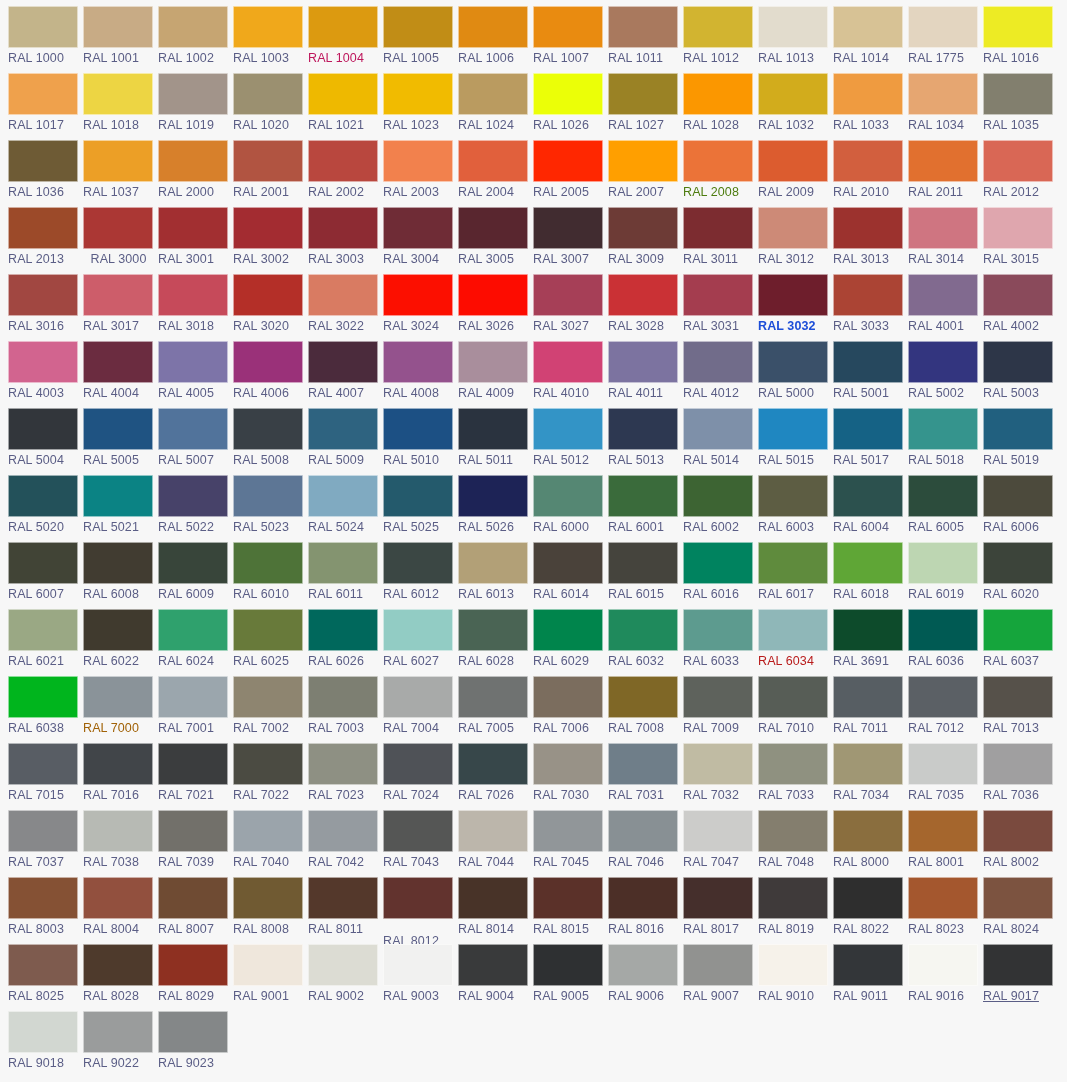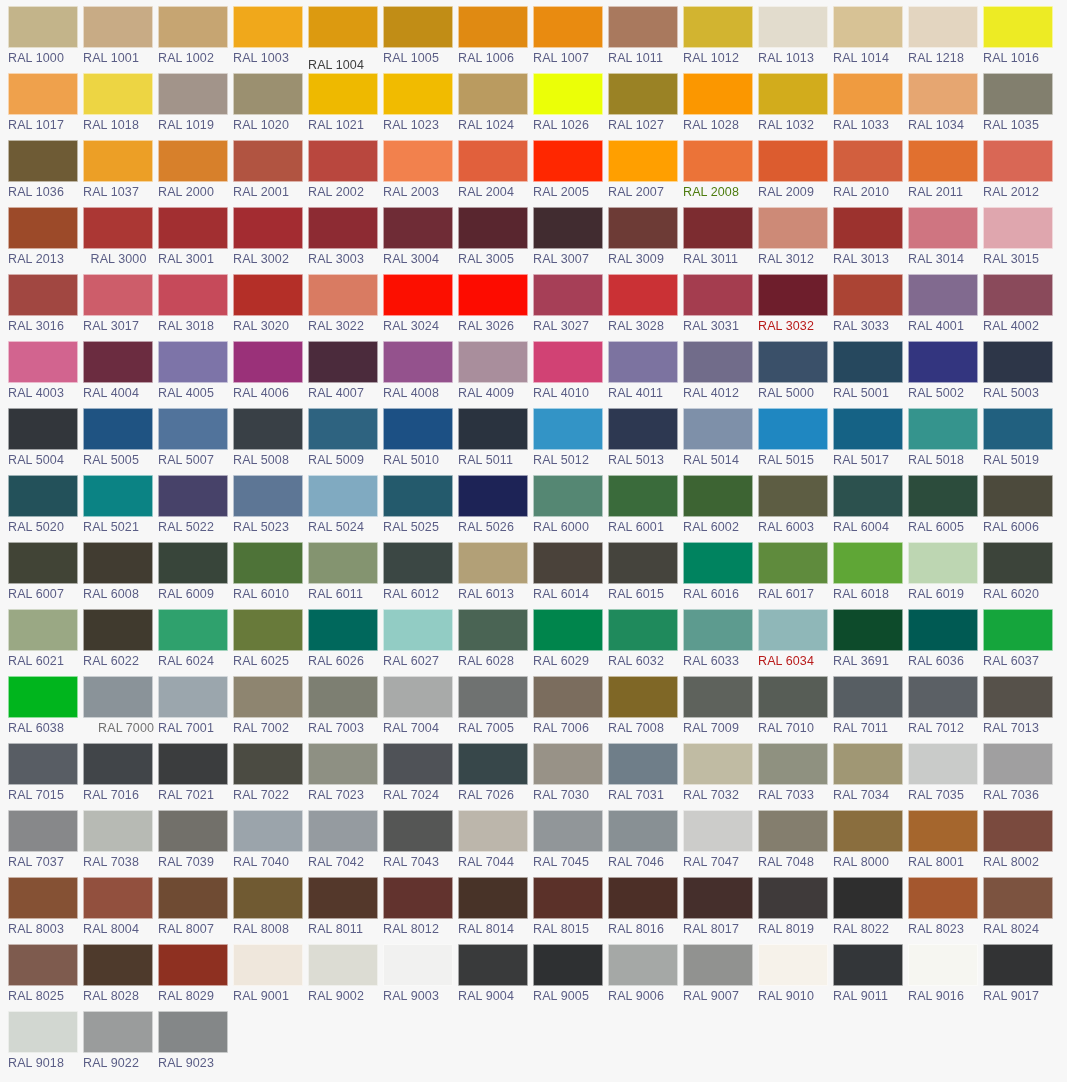--- a/index.html
+++ b/index.html
@@ -62,21 +62,21 @@
     <div class="swatch-cell">
       <span class="swatch-chip" style="background-color: rgb(198, 165, 114);"></span>
       <span class="swatch-label" style="color: rgb(91, 94, 134);">RAL 1002</span>
     </div>
     <div class="swatch-cell">
       <span class="swatch-chip" style="background-color: rgb(240, 168, 27);"></span>
       <span class="swatch-label" style="color: rgb(91, 94, 134);">RAL 1003</span>
     </div>
     <div class="swatch-cell">
       <span class="swatch-chip" style="background-color: rgb(220, 154, 16);"></span>
-      <span class="swatch-label" style="color: #404040; margin-top: 7px;">RAL 1004</span>
+      <span class="swatch-label" style="color: #be185d;">RAL 1004</span>
     </div>
     <div class="swatch-cell">
       <span class="swatch-chip" style="background-color: rgb(193, 141, 22);"></span>
       <span class="swatch-label" style="color: rgb(91, 94, 134);">RAL 1005</span>
     </div>
     <div class="swatch-cell">
       <span class="swatch-chip" style="background-color: rgb(224, 138, 18);"></span>
       <span class="swatch-label" style="color: rgb(91, 94, 134);">RAL 1006</span>
     </div>
     <div class="swatch-cell">
@@ -94,21 +94,21 @@
     <div class="swatch-cell">
       <span class="swatch-chip" style="background-color: rgb(226, 220, 205);"></span>
       <span class="swatch-label" style="color: rgb(91, 94, 134);">RAL 1013</span>
     </div>
     <div class="swatch-cell">
       <span class="swatch-chip" style="background-color: rgb(215, 194, 149);"></span>
       <span class="swatch-label" style="color: rgb(91, 94, 134);">RAL 1014</span>
     </div>
     <div class="swatch-cell">
       <span class="swatch-chip" style="background-color: rgb(227, 213, 192);"></span>
-      <span class="swatch-label" style="color: rgb(91, 94, 134);">RAL 1218</span>
+      <span class="swatch-label" style="color: rgb(91, 94, 134);">RAL 1775</span>
     </div>
     <div class="swatch-cell">
       <span class="swatch-chip" style="background-color: rgb(237, 235, 36);"></span>
       <span class="swatch-label" style="color: rgb(91, 94, 134);">RAL 1016</span>
     </div>
     <div class="swatch-cell">
       <span class="swatch-chip" style="background-color: rgb(239, 161, 76);"></span>
       <span class="swatch-label" style="color: rgb(91, 94, 134);">RAL 1017</span>
     </div>
     <div class="swatch-cell">
@@ -310,21 +310,21 @@
     <div class="swatch-cell">
       <span class="swatch-chip" style="background-color: rgb(202, 49, 53);"></span>
       <span class="swatch-label" style="color: rgb(91, 94, 134);">RAL 3028</span>
     </div>
     <div class="swatch-cell">
       <span class="swatch-chip" style="background-color: rgb(164, 61, 79);"></span>
       <span class="swatch-label" style="color: rgb(91, 94, 134);">RAL 3031</span>
     </div>
     <div class="swatch-cell">
       <span class="swatch-chip" style="background-color: rgb(110, 30, 44);"></span>
-      <span class="swatch-label" style="color: #b91c1c;">RAL 3032</span>
+      <span class="swatch-label" style="color: #1d4ed8; font-weight: bold;">RAL 3032</span>
     </div>
     <div class="swatch-cell">
       <span class="swatch-chip" style="background-color: rgb(171, 68, 52);"></span>
       <span class="swatch-label" style="color: rgb(91, 94, 134);">RAL 3033</span>
     </div>
     <div class="swatch-cell">
       <span class="swatch-chip" style="background-color: rgb(129, 106, 143);"></span>
       <span class="swatch-label" style="color: rgb(91, 94, 134);">RAL 4001</span>
     </div>
     <div class="swatch-cell">
@@ -610,21 +610,21 @@
     <div class="swatch-cell">
       <span class="swatch-chip" style="background-color: rgb(21, 165, 60);"></span>
       <span class="swatch-label" style="color: rgb(91, 94, 134);">RAL 6037</span>
     </div>
     <div class="swatch-cell">
       <span class="swatch-chip" style="background-color: rgb(0, 181, 29);"></span>
       <span class="swatch-label" style="color: rgb(91, 94, 134);">RAL 6038</span>
     </div>
     <div class="swatch-cell">
       <span class="swatch-chip" style="background-color: rgb(138, 147, 153);"></span>
-      <span class="swatch-label" style="color: #737373; text-align: right;">RAL 7000</span>
+      <span class="swatch-label" style="color: #a16207;">RAL 7000</span>
     </div>
     <div class="swatch-cell">
       <span class="swatch-chip" style="background-color: rgb(155, 166, 173);"></span>
       <span class="swatch-label" style="color: rgb(91, 94, 134);">RAL 7001</span>
     </div>
     <div class="swatch-cell">
       <span class="swatch-chip" style="background-color: rgb(142, 133, 112);"></span>
       <span class="swatch-label" style="color: rgb(91, 94, 134);">RAL 7002</span>
     </div>
     <div class="swatch-cell">
@@ -794,21 +794,21 @@
     <div class="swatch-cell">
       <span class="swatch-chip" style="background-color: rgb(112, 90, 50);"></span>
       <span class="swatch-label" style="color: rgb(91, 94, 134);">RAL 8008</span>
     </div>
     <div class="swatch-cell">
       <span class="swatch-chip" style="background-color: rgb(84, 56, 43);"></span>
       <span class="swatch-label" style="color: rgb(91, 94, 134);">RAL 8011</span>
     </div>
     <div class="swatch-cell">
       <span class="swatch-chip" style="background-color: rgb(98, 51, 46);"></span>
-      <span class="swatch-label" style="color: rgb(91, 94, 134);">RAL 8012</span>
+      <span class="swatch-label" style="color: rgb(91, 94, 134); margin-top: 12px;">RAL 8012</span>
     </div>
     <div class="swatch-cell">
       <span class="swatch-chip" style="background-color: rgb(72, 51, 40);"></span>
       <span class="swatch-label" style="color: rgb(91, 94, 134);">RAL 8014</span>
     </div>
     <div class="swatch-cell">
       <span class="swatch-chip" style="background-color: rgb(91, 49, 41);"></span>
       <span class="swatch-label" style="color: rgb(91, 94, 134);">RAL 8015</span>
     </div>
     <div class="swatch-cell">
@@ -882,21 +882,21 @@
     <div class="swatch-cell">
       <span class="swatch-chip" style="background-color: rgb(51, 54, 57);"></span>
       <span class="swatch-label" style="color: rgb(91, 94, 134);">RAL 9011</span>
     </div>
     <div class="swatch-cell">
       <span class="swatch-chip" style="background-color: rgb(246, 246, 241);"></span>
       <span class="swatch-label" style="color: rgb(91, 94, 134);">RAL 9016</span>
     </div>
     <div class="swatch-cell">
       <span class="swatch-chip" style="background-color: rgb(50, 51, 52);"></span>
-      <span class="swatch-label" style="color: rgb(91, 94, 134);">RAL 9017</span>
+      <span class="swatch-label" style="color: rgb(91, 94, 134); text-decoration: underline;">RAL 9017</span>
     </div>
     <div class="swatch-cell">
       <span class="swatch-chip" style="background-color: rgb(210, 215, 209);"></span>
       <span class="swatch-label" style="color: rgb(91, 94, 134);">RAL 9018</span>
     </div>
     <div class="swatch-cell">
       <span class="swatch-chip" style="background-color: rgb(154, 156, 156);"></span>
       <span class="swatch-label" style="color: rgb(91, 94, 134);">RAL 9022</span>
     </div>
     <div class="swatch-cell">

